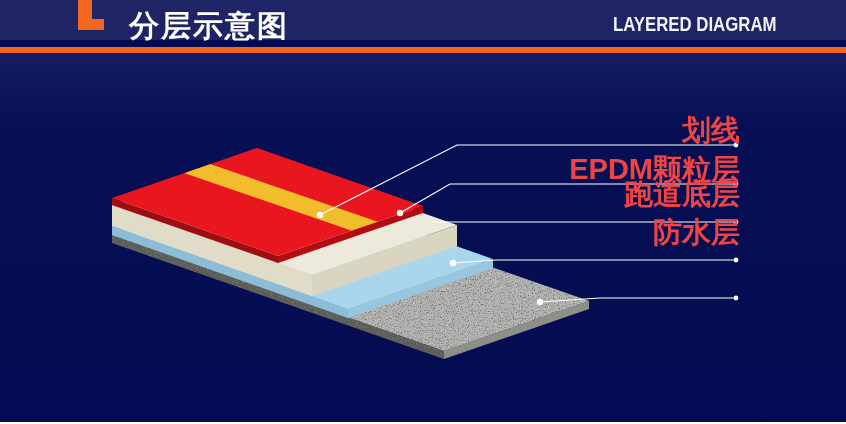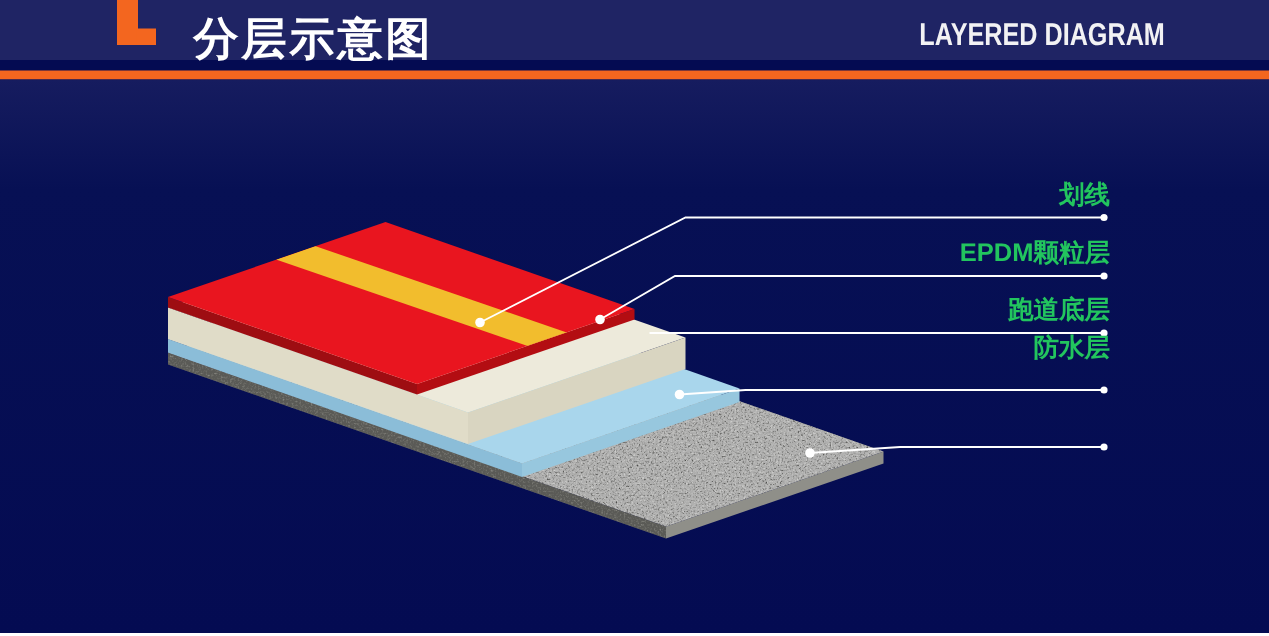--- a/index.html
+++ b/index.html
@@ -11,22 +11,22 @@
   .lmark-foot{position:absolute;left:91px;top:19px;width:13px;height:11px;}
   .title{position:absolute;left:129px;top:6px;font-size:30px;font-weight:bold;
          color:#ffffff;letter-spacing:2px;white-space:nowrap;}
   .title-en{position:absolute;right:69px;top:12px;font-size:21px;font-weight:800;
             color:#f2f2f4;letter-spacing:0px;transform:scaleX(0.8);
             transform-origin:right center;white-space:nowrap;}
   .accent-stripe{position:absolute;left:0;top:47px;width:846px;height:6px;}
   .body-area{position:absolute;left:0;top:53px;width:846px;height:369px;
              background:linear-gradient(180deg,#161c5f 0%,#071054 20%,#040b52 100%);}
   .diagram-svg{position:absolute;left:0;top:53px;}
-  .layer-label{position:absolute;right:106px;font-size:17px;font-weight:bold;
-               color:#22c55e;white-space:nowrap;line-height:24px;}
+  .layer-label{position:absolute;right:106px;font-size:29px;font-weight:bold;
+               color:#ef4444;white-space:nowrap;line-height:24px;}
   .bottom-edge{position:absolute;left:0;top:422px;width:846px;height:2px;background:#ffffff;}
 </style>
 </head>
 <body>
 
 <div class="stage">
 
   <div class="header">
     <div class="lmark-bar" style="background:#f3661f;"></div>
     <div class="lmark-foot" style="background:#f3661f;"></div>
@@ -98,17 +98,17 @@
       <circle cx="736" cy="92" r="2.4"></circle>
       <circle cx="736" cy="131" r="2.4"></circle>
       <circle cx="736" cy="169" r="2.4"></circle>
       <circle cx="736" cy="207" r="2.4"></circle>
       <circle cx="736" cy="245" r="2.4"></circle>
     </g>
   </svg>
 
   <div class="layer-label" style="top:118px;">划线</div>
   <div class="layer-label" style="top:157px;">EPDM颗粒层</div>
-  <div class="layer-label" style="top:195px;">跑道底层</div>
+  <div class="layer-label" style="top:182px;">跑道底层</div>
   <div class="layer-label" style="top:220px;">防水层</div>
 
   <div class="bottom-edge"></div>
 </div>
 
 </body></html>

